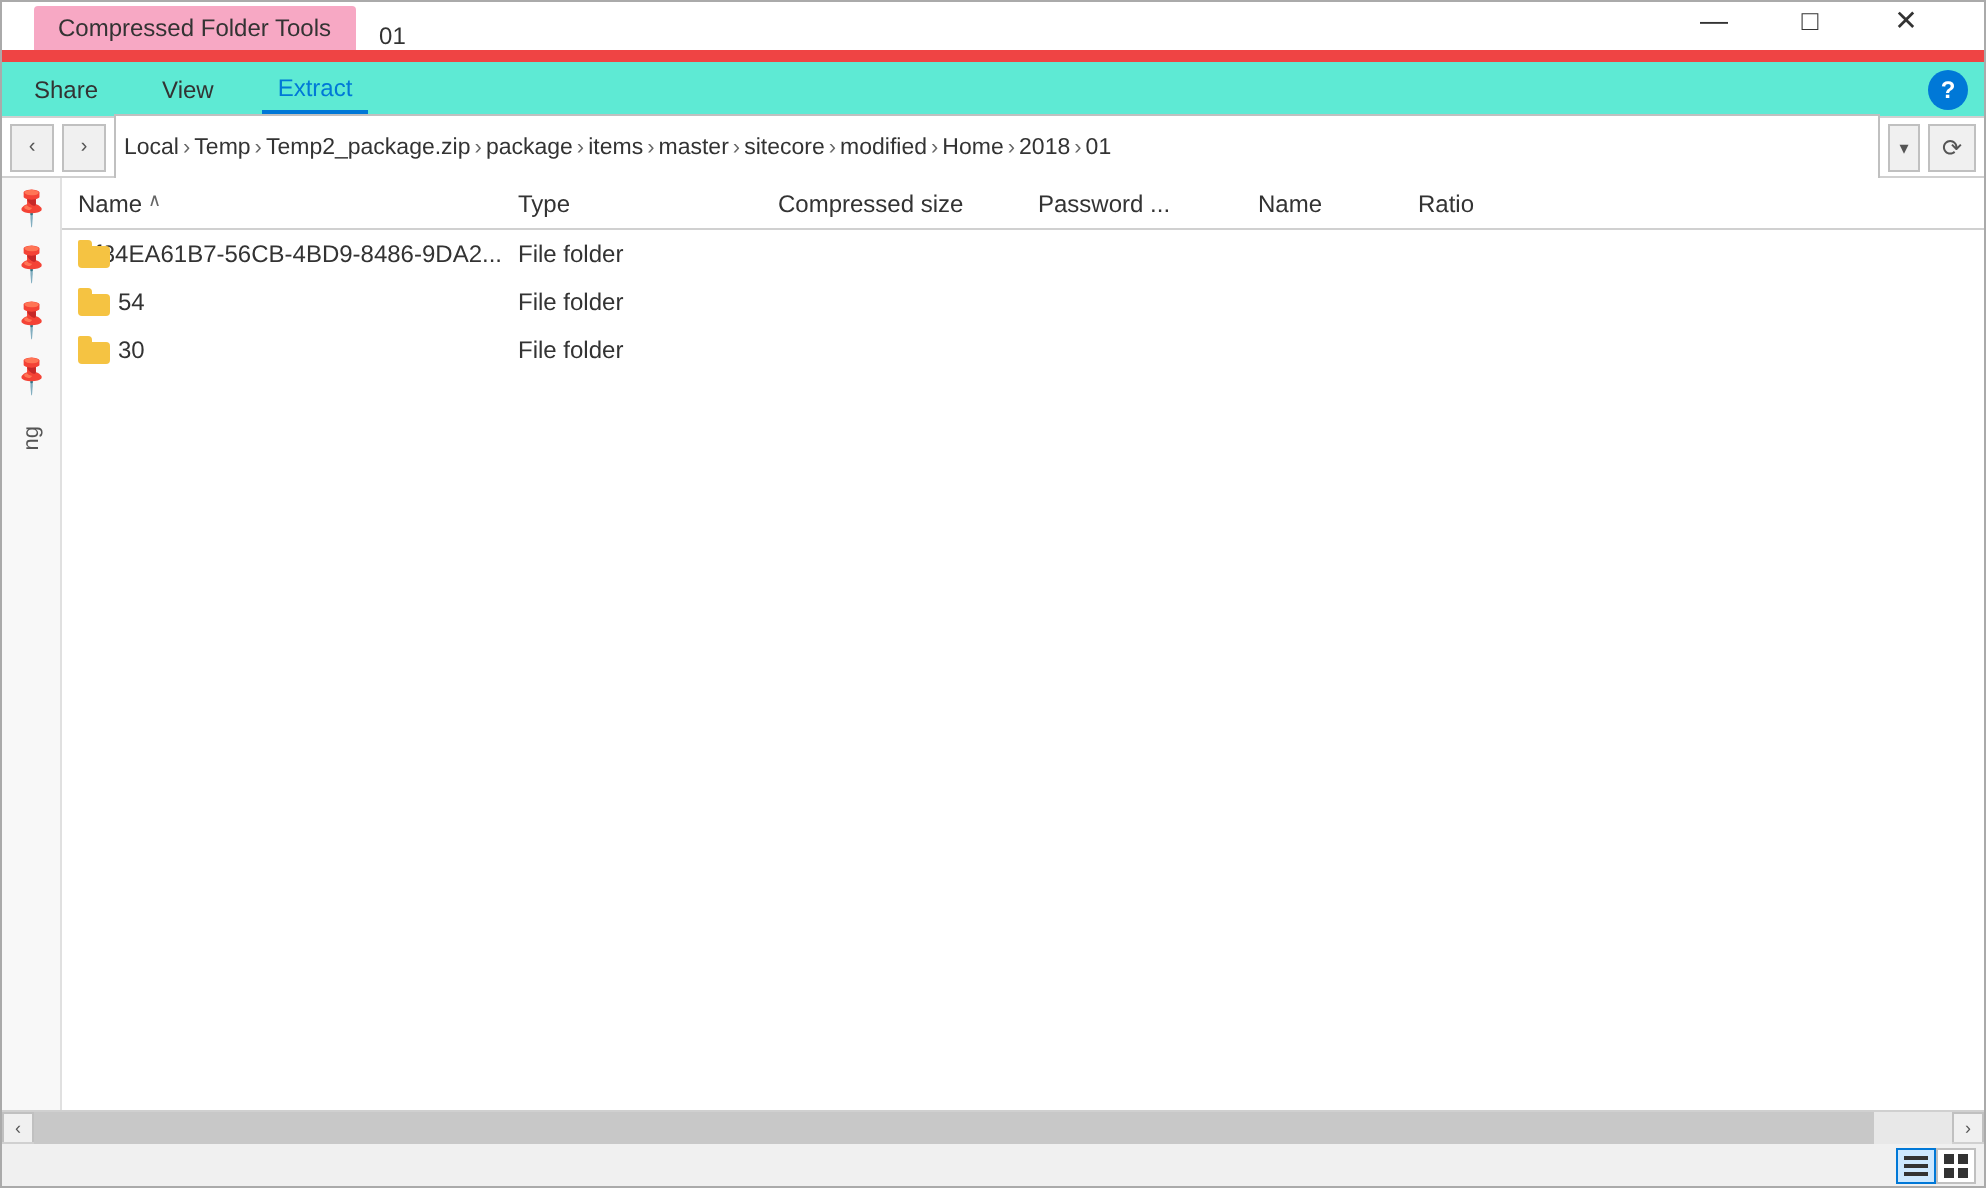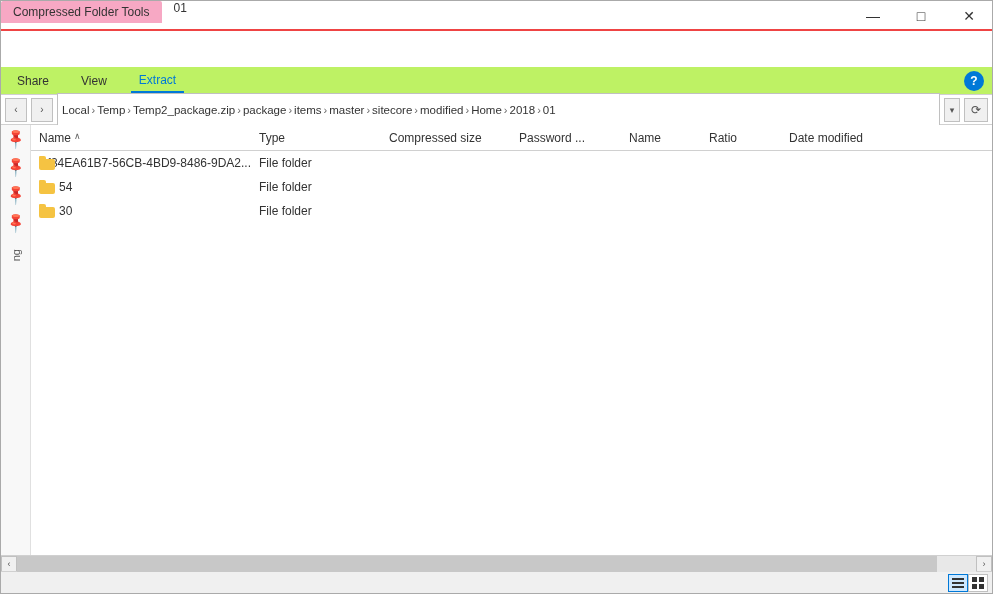--- a/index.html
+++ b/index.html
@@ -11,25 +11,25 @@
       height: 594px;
       overflow: hidden;
       display: flex;
       flex-direction: column;
       border: 1px solid #aaa;
     }
 
     
     .title-bar {
       display: flex;
-      align-items: flex-start;
+      align-items: flex-end;
       background: #fff;
       height: 30px;
-      padding: 0 0;
-      border-bottom: 2px solid #ef4444;
+      padding: 0 16px;
+      border-bottom: 6px solid #ef4444;
     }
     .title-bar-tab {
       background: #f7a8c4;
       color: #333;
       padding: 4px 12px;
       font-size: 12px;
       border-radius: 2px 2px 0 0;
       margin-right: 4px;
     }
     .title-bar-text {
@@ -50,28 +50,27 @@
       font-size: 14px;
       cursor: pointer;
       display: flex;
       align-items: center;
       justify-content: center;
       color: #333;
     }
 
     
     .ribbon {
-      background: #bef264;
+      background: #5eead4;
       border-bottom: 1px solid #d0d0d0;
       height: 28px;
       display: flex;
       align-items: center;
       padding: 0 8px;
       gap: 16px;
-      margin-top: 36px;
     }
     .ribbon-tab {
       font-size: 12px;
       color: #333;
       padding: 4px 8px;
       cursor: pointer;
     }
     .ribbon-tab.active {
       border-bottom: 2px solid #0078d7;
       color: #0078d7;
@@ -441,23 +440,20 @@
         <span>Compressed size</span>
       </div>
       <div class="col-header col-password">
         <span>Password ...</span>
       </div>
       <div class="col-header col-size">
         <span>Name</span>
       </div>
       <div class="col-header col-ratio">
         <span>Ratio</span>
-      </div>
-      <div class="col-header col-date">
-        <span>Date modified</span>
       </div>
     </div>
 
     <div class="file-list">
 
       <div class="file-row">
         <div class="file-cell col-name">
           <span class="folder-icon"></span>
           <span>{34EA61B7-56CB-4BD9-8486-9DA2...</span>
         </div>

